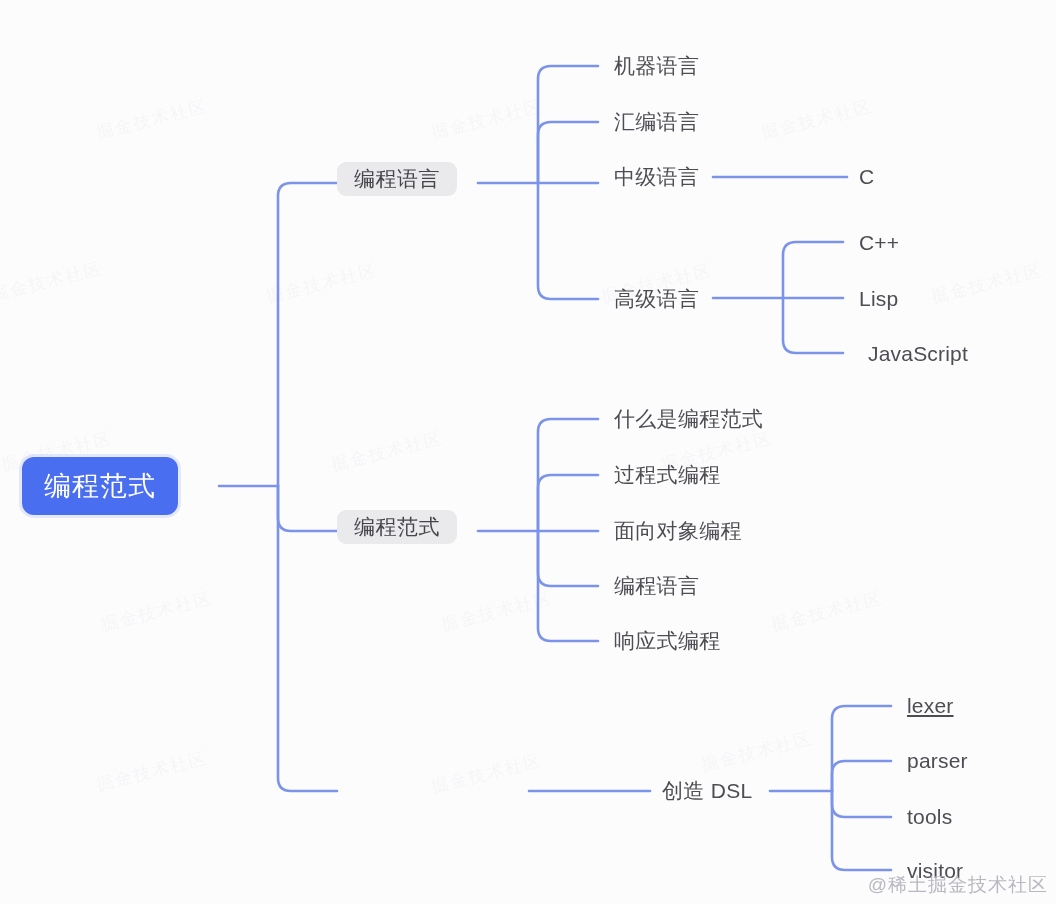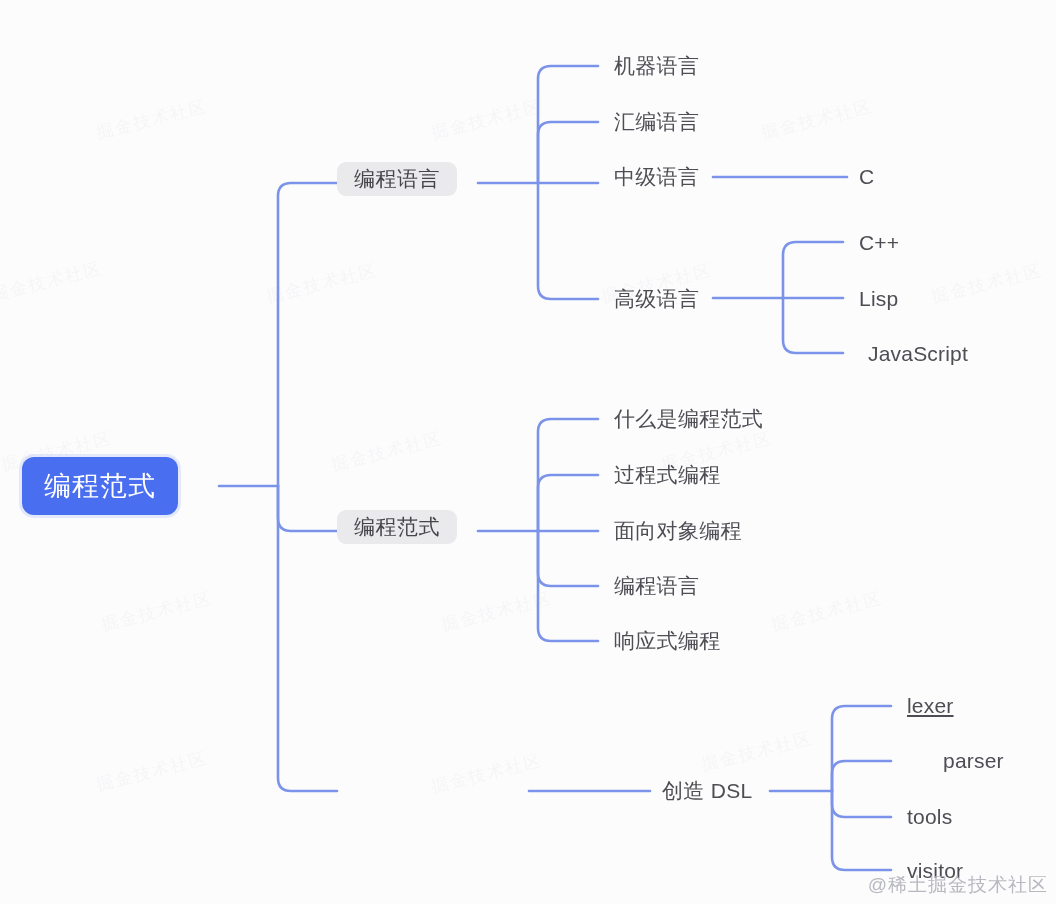--- a/index.html
+++ b/index.html
@@ -201,21 +201,21 @@
   </div>
 
 
   <div class="node node-leaf" style="left:662px; top:776px;">
     <span>创造 DSL</span>
   </div>
 
   <div class="node node-leaf latin" style="left:907px; top:691px;text-decoration:underline;">
     <span>lexer</span>
   </div>
-  <div class="node node-leaf latin" style="left:907px; top:746px;margin-left:36px;">
+  <div class="node node-leaf latin" style="left:907px; top:746px;">
     <span>parser</span>
   </div>
   <div class="node node-leaf latin" style="left:907px; top:802px;">
     <span>tools</span>
   </div>
   <div class="node node-leaf latin" style="left:907px; top:856px;">
     <span>visitor</span>
   </div>
 
   <div class="corner-mark">@稀土掘金技术社区</div>

